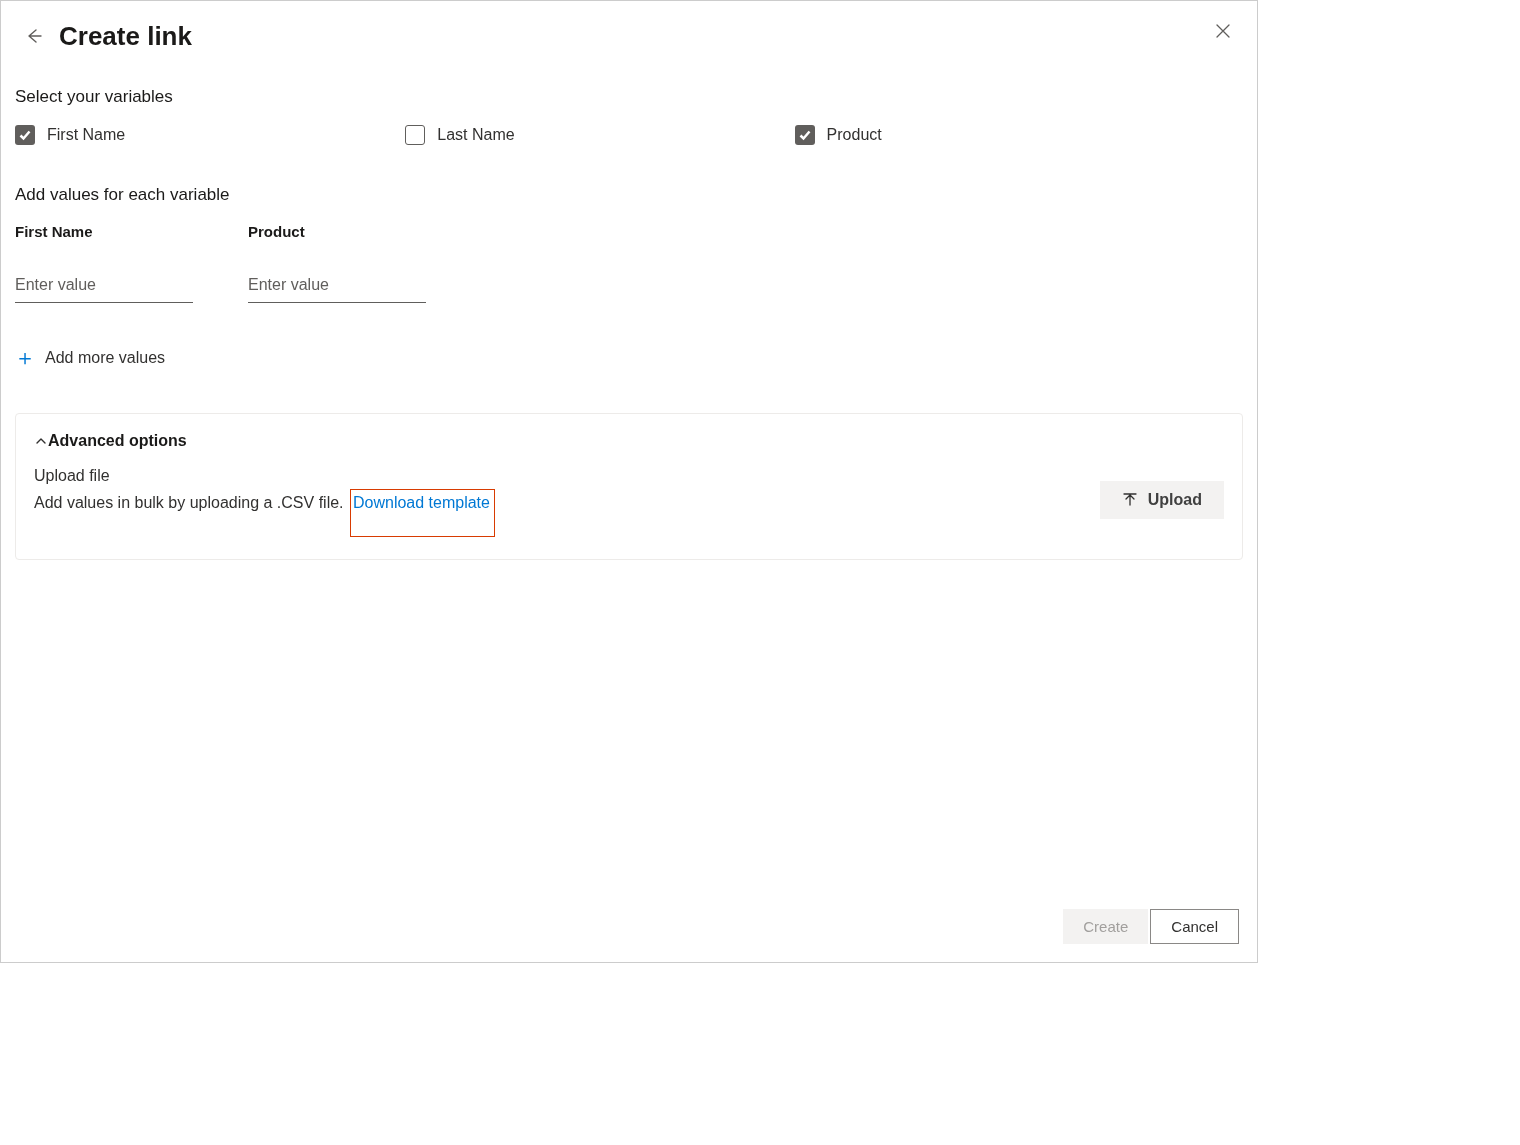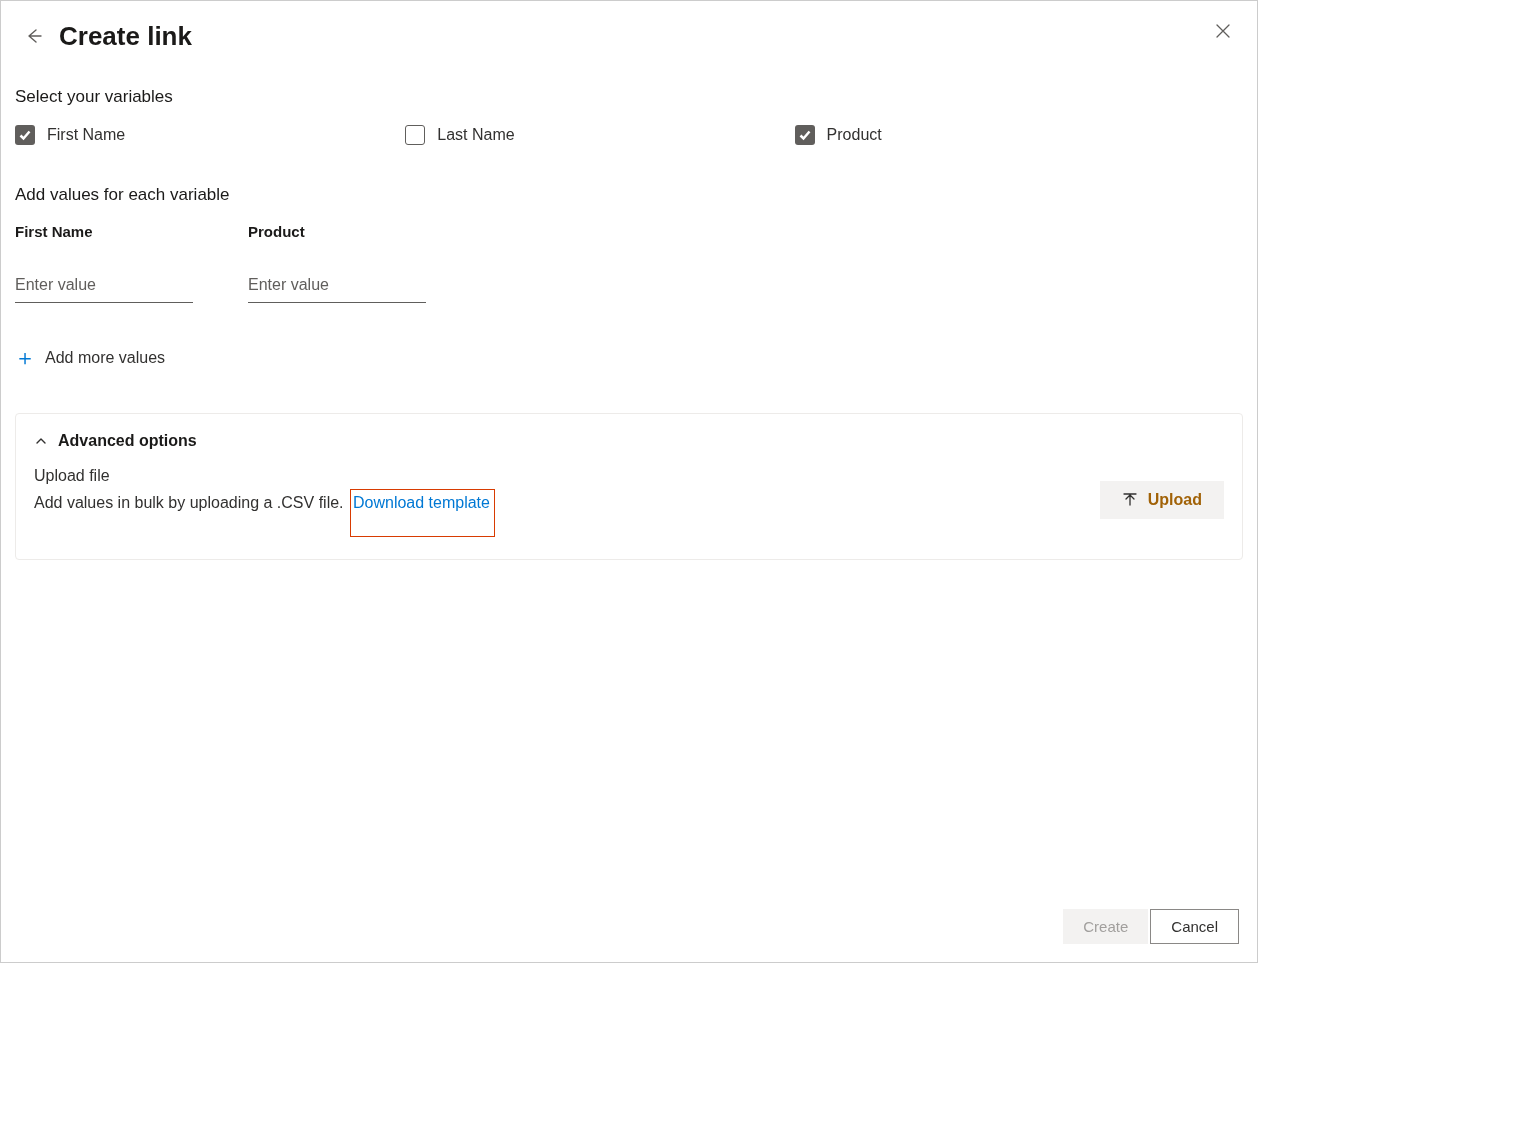--- a/index.html
+++ b/index.html
@@ -155,21 +155,20 @@
     }
     .adv-card {
       border: 1px solid #edebe9;
       border-radius: 4px;
       padding: 18px 18px 22px 18px;
       box-shadow: 0 0 0 rgba(0,0,0,0);
     }
     .adv-header {
       display: flex;
       align-items: center;
-      gap: 10px;
       font-size: 16px;
       font-weight: 600;
       color: #1b1a19;
       cursor: pointer;
       margin-bottom: 14px;
       width: fit-content;
     }
     .chevron-up {
       display: inline-flex;
     }
@@ -201,21 +200,21 @@
     }
     .upload-btn {
       display: flex;
       align-items: center;
       gap: 10px;
       background: #f3f2f1;
       border: none;
       padding: 10px 22px;
       font-size: 16px;
       font-weight: 600;
-      color: #a16207;
+      color: #404040;
       cursor: pointer;
       font-family: inherit;
     }
     .upload-btn svg {
       stroke: #323130;
     }
     .footer {
       position: absolute;
       bottom: 18px;
       right: 18px;

